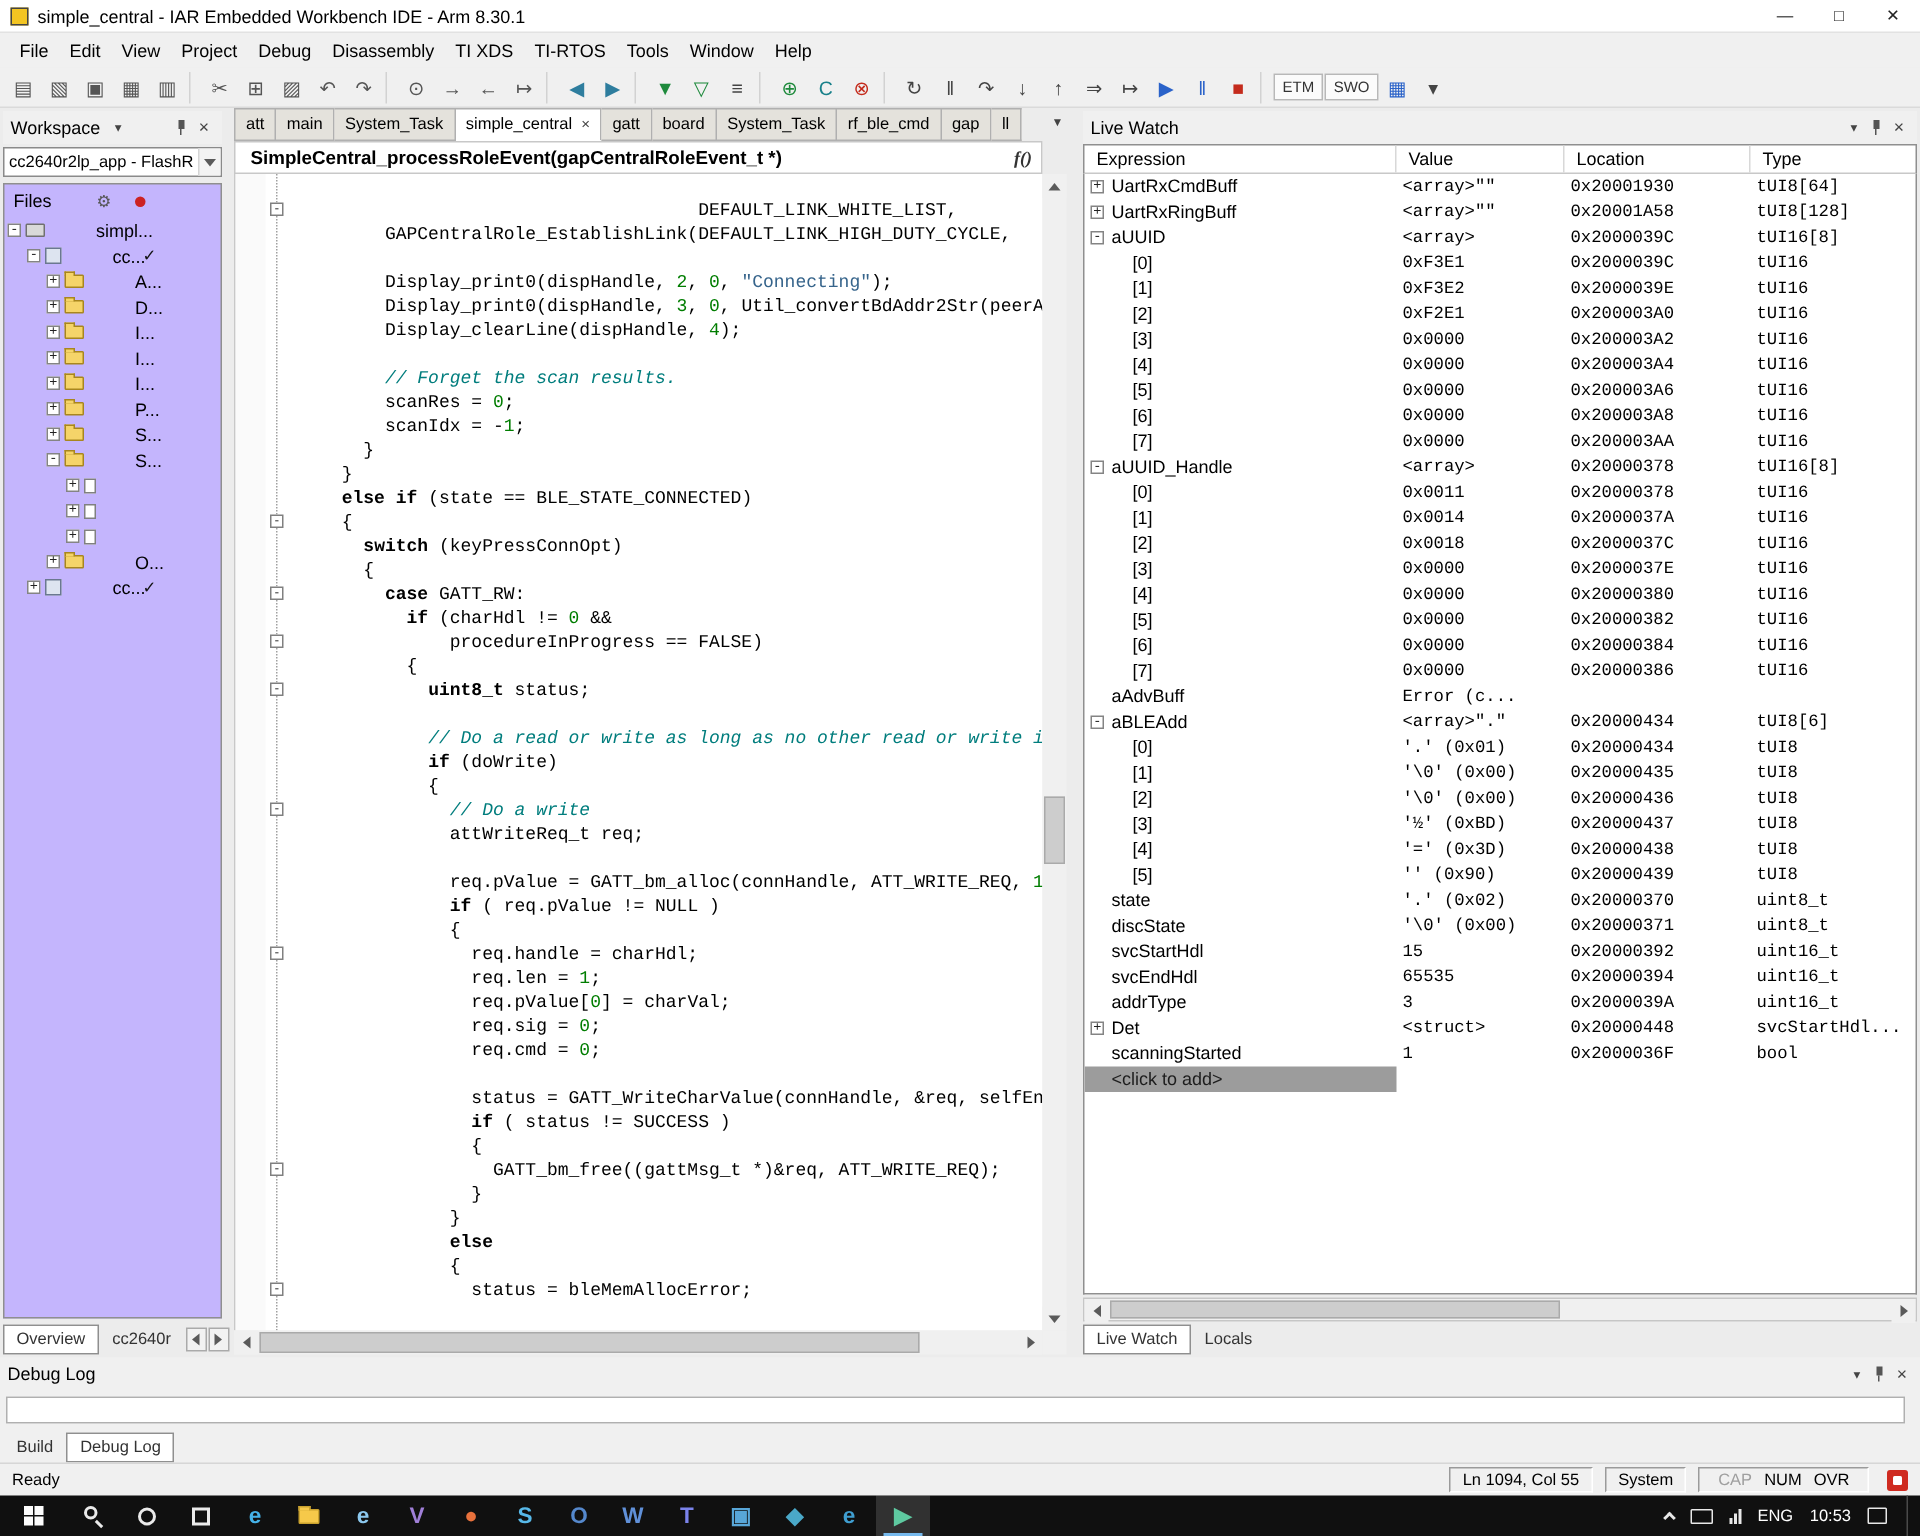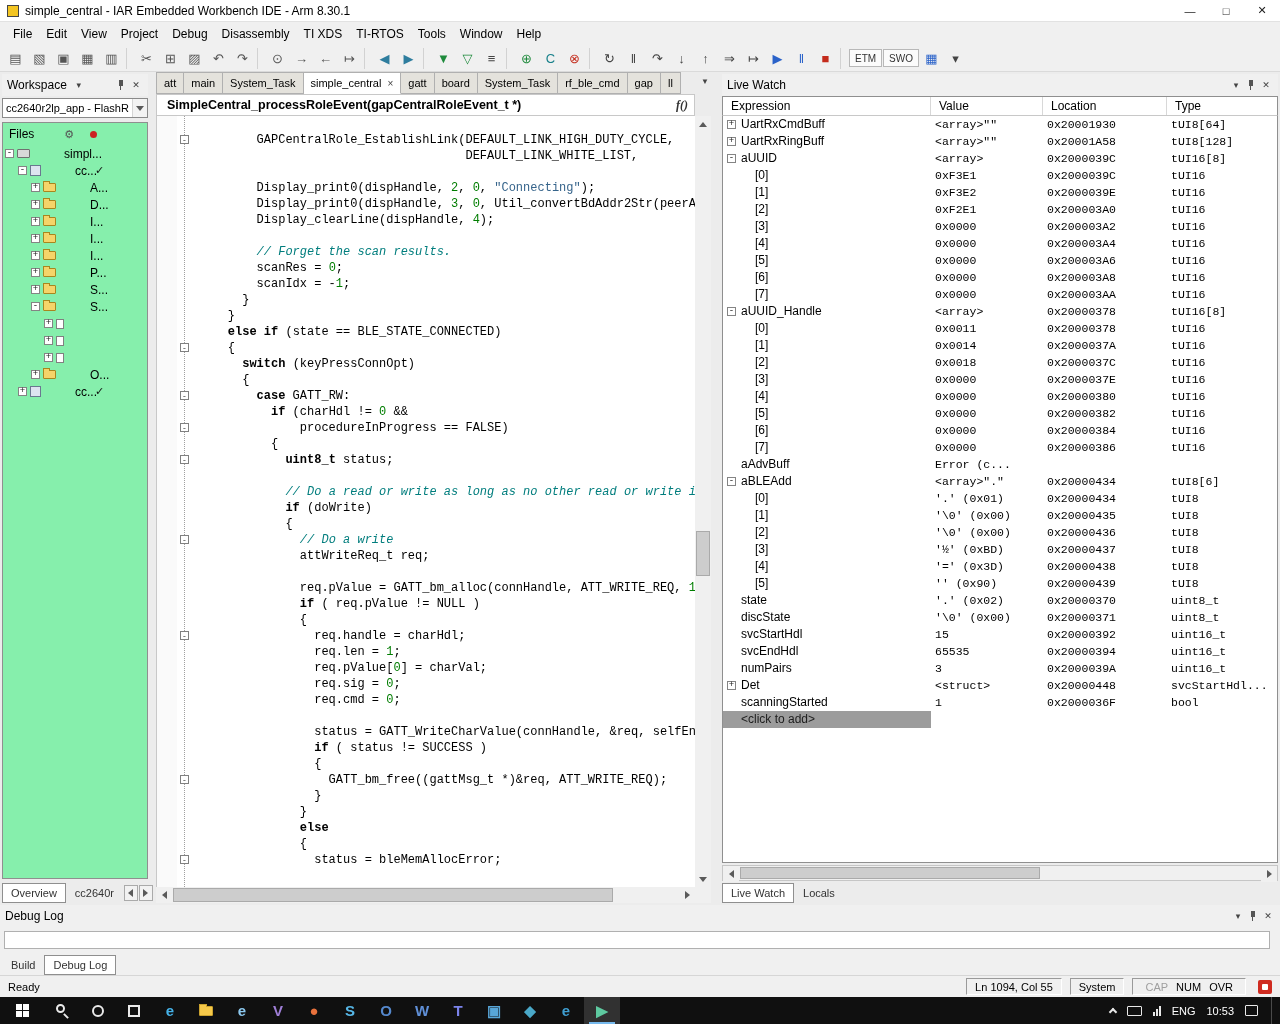--- a/index.html
+++ b/index.html
@@ -30,21 +30,21 @@
 .ph-ic{width:14px;text-align:center;font-size:9px;color:#444;}
 .ph-pin{position:relative;width:10px;height:12px;margin:0 3px;}
 .ph-pin::before{content:"";position:absolute;left:3px;top:1px;width:4px;height:6px;background:#555;}
 .ph-pin::after{content:"";position:absolute;left:4px;top:7px;width:1px;height:4px;background:#555;}
 
 
 .ws{position:absolute;left:2px;top:2px;width:146px;bottom:2px;}
 .combo{position:absolute;top:24px;left:0;right:0;height:20px;background:#fff;border:1px solid #8a8a8a;display:flex;align-items:center;font-size:11px;}
 .combo-text{flex:1;padding-left:3px;white-space:nowrap;overflow:hidden;}
 .combo-btn{width:15px;height:100%;display:flex;align-items:center;justify-content:center;border-left:1px solid #d5d5d5;background:#f3f3f3;flex:none;}
-.filesbox{position:absolute;top:48px;left:0;right:0;bottom:24px;background:#86efac;border:1px solid #8f8f8f;overflow:hidden;}
+.filesbox{position:absolute;top:48px;left:0;right:0;bottom:24px;background:#c4b5fd;border:1px solid #8f8f8f;overflow:hidden;}
 .fileshead{height:22px;display:flex;align-items:center;padding:0 6px;font-size:12px;}
 .gear{margin-left:30px;font-size:11px;color:#555;}
 .reddot{width:7px;height:7px;border-radius:50%;background:#cc2222;margin-left:16px;}
 .tree{position:absolute;top:22px;left:0;right:0;bottom:0;font-size:12px;overflow:hidden;}
 .t-row{height:17px;display:flex;align-items:center;position:relative;white-space:nowrap;}
 .expander{width:9px;height:9px;border:1px solid #848484;background:#fff;font:9px/7px "Liberation Mono",monospace;text-align:center;color:#222;margin-right:3px;flex:none;}
 .exp-sp{width:12px;flex:none;}
 .ticon{flex:none;margin-right:3px;}
 .icon-folder{width:13px;height:9px;background:#f5d469;border:1px solid #a8861e;border-radius:1px;position:relative;}
 .icon-folder::before{content:"";position:absolute;top:-3px;left:-1px;width:5px;height:2px;background:#f5d469;border:1px solid #a8861e;border-bottom:none;}
@@ -384,22 +384,22 @@
           <div class="fold" style="top: 275px;">-</div>
           <div class="fold" style="top: 307px;">-</div>
           <div class="fold" style="top: 339px;">-</div>
           <div class="fold" style="top: 419px;">-</div>
           <div class="fold" style="top: 515px;">-</div>
           <div class="fold" style="top: 659px;">-</div>
           <div class="fold" style="top: 739px;">-</div>
         </div>
       <div class="code">
           <div class="cl"></div>
+          <div class="cl">                                     DEFAULT_LINK_WHITE_LIST,</div>
           <div class="cl">        GAPCentralRole_EstablishLink(DEFAULT_LINK_HIGH_DUTY_CYCLE,</div>
-          <div class="cl">                                     DEFAULT_LINK_WHITE_LIST,</div>
           <div class="cl"></div>
           <div class="cl">        Display_print0(dispHandle, <span class="num">2</span>, <span class="num">0</span>, <span class="st">"Connecting"</span>);</div>
           <div class="cl">        Display_print0(dispHandle, <span class="num">3</span>, <span class="num">0</span>, Util_convertBdAddr2Str(peerAdd</div>
           <div class="cl">        Display_clearLine(dispHandle, <span class="num">4</span>);</div>
           <div class="cl"></div>
           <div class="cl">        <span class="cm">// Forget the scan results.</span></div>
           <div class="cl">        scanRes = <span class="num">0</span>;</div>
           <div class="cl">        scanIdx = -<span class="num">1</span>;</div>
           <div class="cl">      }</div>
           <div class="cl">    }</div>
@@ -759,21 +759,21 @@
             <span class="exp-sp"></span>
             <span class="w-name">svcEndHdl</span>
           </div>
           <div class="wc w-val">65535</div>
           <div class="wc w-loc">0x20000394</div>
           <div class="wc w-type">uint16_t</div>
         </div>
         <div class="w-row">
           <div class="wc w-expr" style="padding-left: 4px;">
             <span class="exp-sp"></span>
-            <span class="w-name">numPairs</span>
+            <span class="w-name">addrType</span>
           </div>
           <div class="wc w-val">3</div>
           <div class="wc w-loc">0x2000039A</div>
           <div class="wc w-type">uint16_t</div>
         </div>
         <div class="w-row">
           <div class="wc w-expr" style="padding-left: 4px;">
             <span class="expander">+</span>
             <span class="w-name">Det</span>
           </div>

